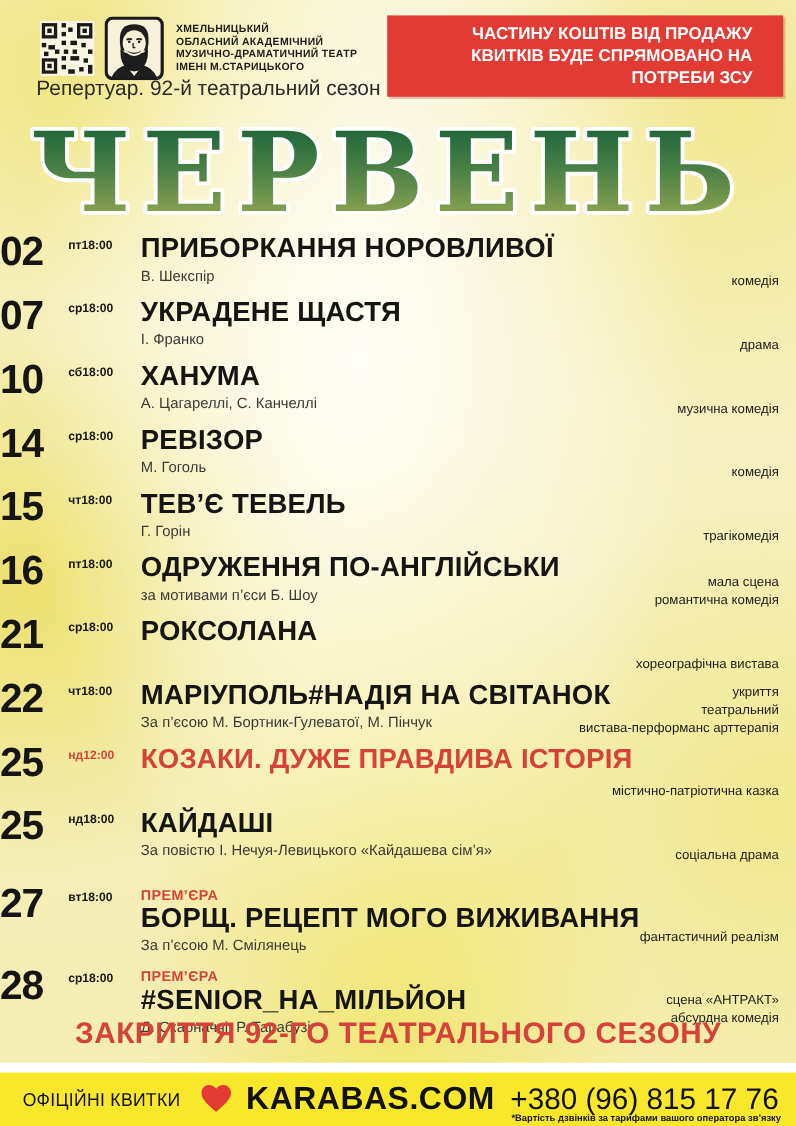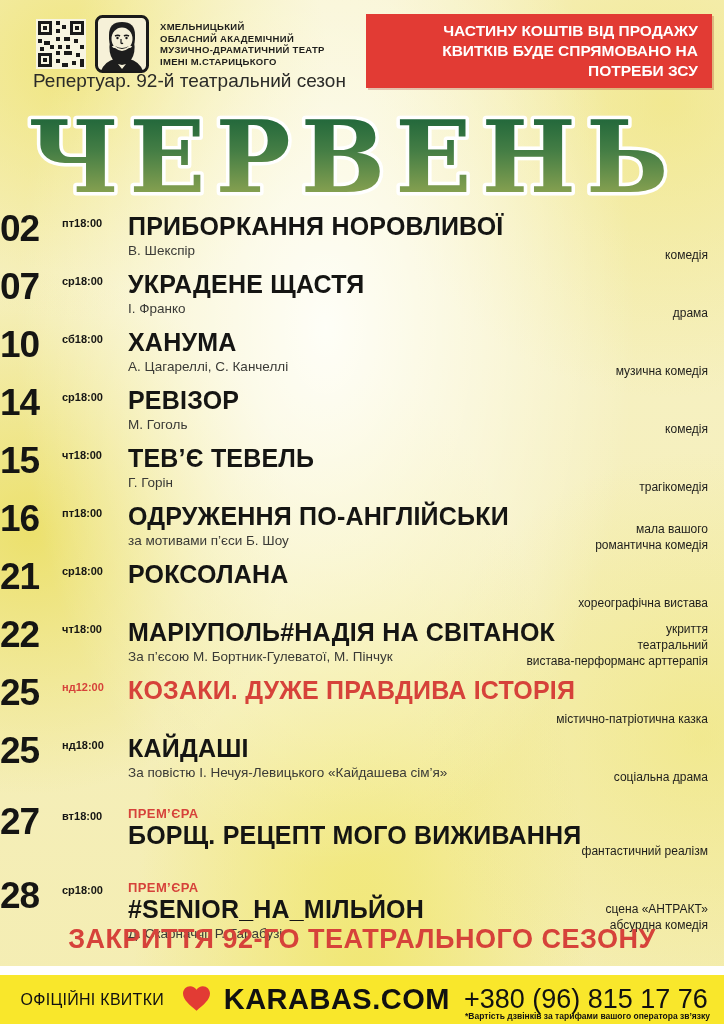--- a/index.html
+++ b/index.html
@@ -17,21 +17,21 @@
   }
   
   .qr{position:absolute;left:36px;top:18px;width:50px;height:52px;}
   .portrait{position:absolute;left:95px;top:15px;width:54px;height:58px;}
   .theater-name{position:absolute;left:160px;top:21px;font-size:9.5px;font-weight:700;
     line-height:11.5px;letter-spacing:.3px;color:#1d1d1b;}
   .theater-name span{display:block;}
   .season{position:absolute;left:33px;top:70px;font-size:19px;color:#2b2b28;}
   .banner{position:absolute;right:12px;top:14px;width:318px;background:#e23b34;
     color:#fff;text-align:right;font-weight:800;font-size:15.5px;line-height:20px;
-    padding:7px 14px 7px 14px;box-shadow:2px 2px 0 rgba(160,30,25,.25);}
+    padding:7px 28px 7px 14px;box-shadow:2px 2px 0 rgba(160,30,25,.25);}
   
   .month{position:absolute;left:22px;top:102px;width:660px;height:112px;}
   
   .list{position:absolute;left:0;top:212px;width:100%;}
   .entry{position:relative;min-height:58px;box-sizing:border-box;}
   .entry.has-premiere{min-height:61px;}
   .date-block{display:flex;align-items:flex-start;}
   .entry.has-premiere .date-block{margin-top:13px;}
   .date-num{width:62px;font-size:37px;font-weight:800;line-height:34px;letter-spacing:-1px;color:#151513;}
   .daytime{display:flex;flex-direction:row;align-items:center;font-size:11px;font-weight:700;
@@ -231,21 +231,21 @@
           <span>пт</span>
           <span>18:00</span>
         </span>
       </div>
       <div class="main-block">
 
         <div class="title">ОДРУЖЕННЯ ПО-АНГЛІЙСЬКИ</div>
         <div class="author">за мотивами п’єси Б. Шоу</div>
       </div>
       <div class="tags">
-          <div>мала вашого</div>
+          <div>мала сцена</div>
           <div>романтична комедія</div>
         </div>
     </div>
 
     <div class="entry">
       <div class="date-block">
         <span class="date-num">21</span>
         <span class="daytime">
           <span>ср</span>
           <span>18:00</span>
@@ -321,20 +321,21 @@
       <div class="date-block">
         <span class="date-num">27</span>
         <span class="daytime">
           <span>вт</span>
           <span>18:00</span>
         </span>
       </div>
       <div class="main-block">
         <div class="premiere">ПРЕМ’ЄРА</div>
         <div class="title">БОРЩ. РЕЦЕПТ МОГО ВИЖИВАННЯ</div>
+        <div class="author">За п’єсою М. Смілянець</div>
       </div>
       <div class="tags">
           <div>фантастичний реалізм</div>
         </div>
     </div>
 
     <div class="entry has-premiere">
       <div class="date-block">
         <span class="date-num">28</span>
         <span class="daytime">

